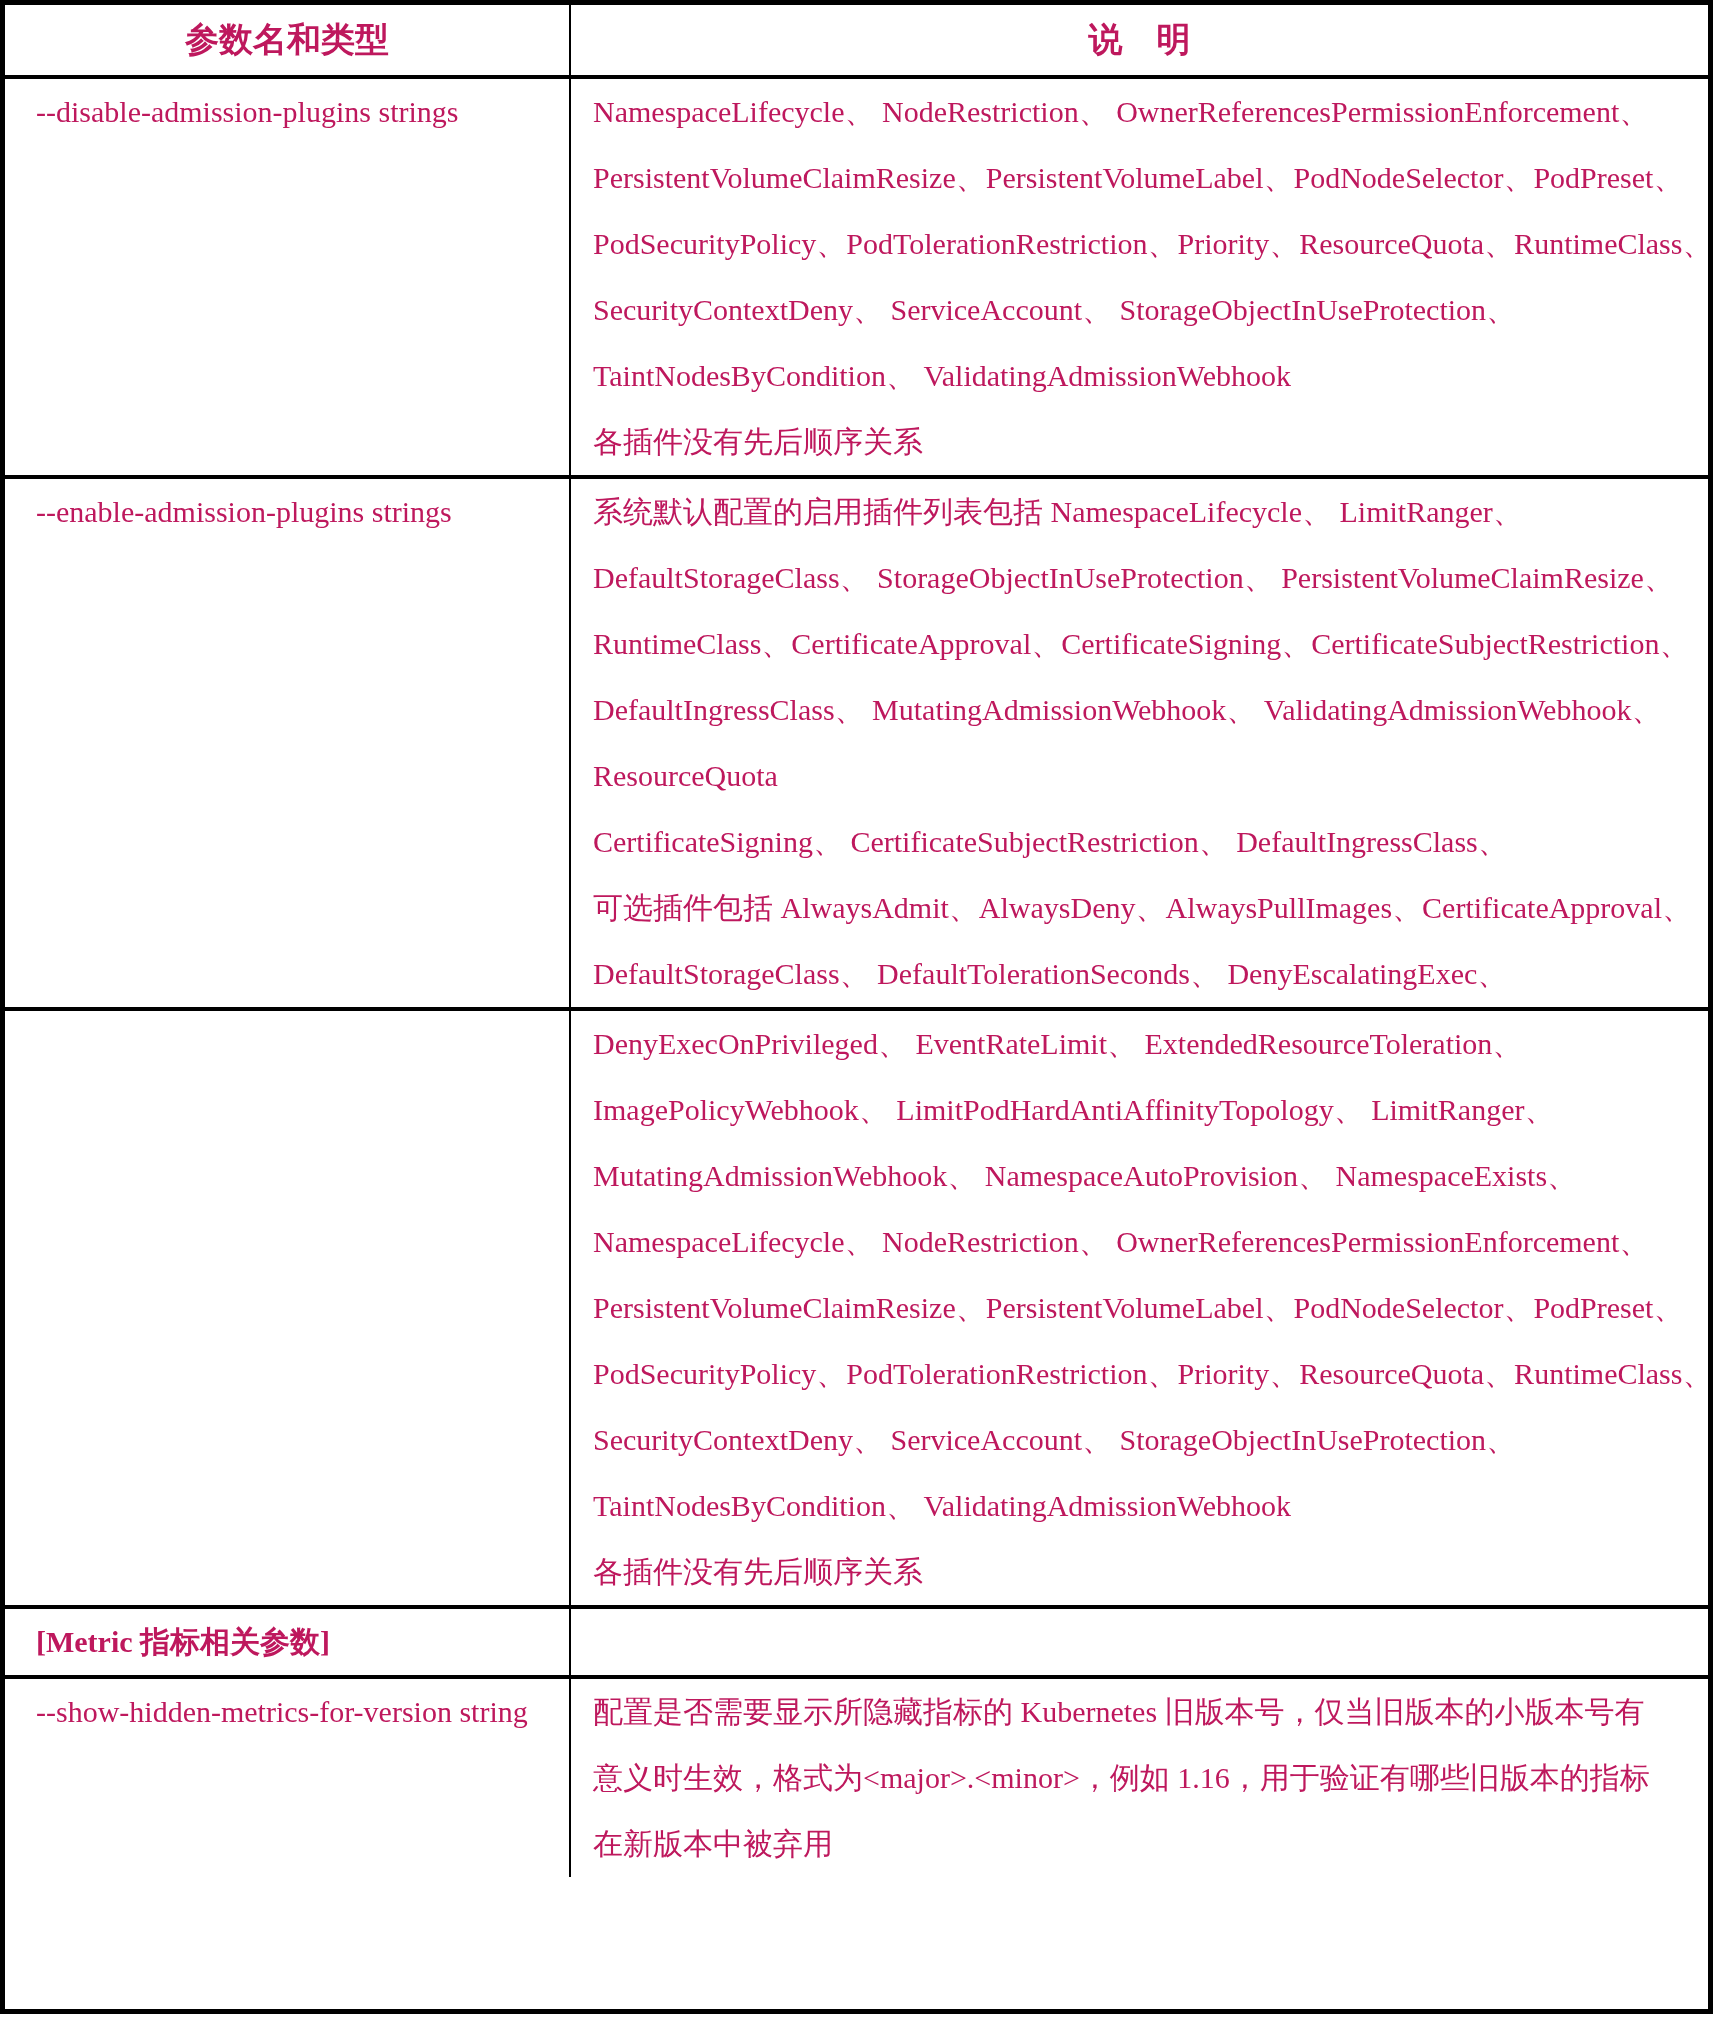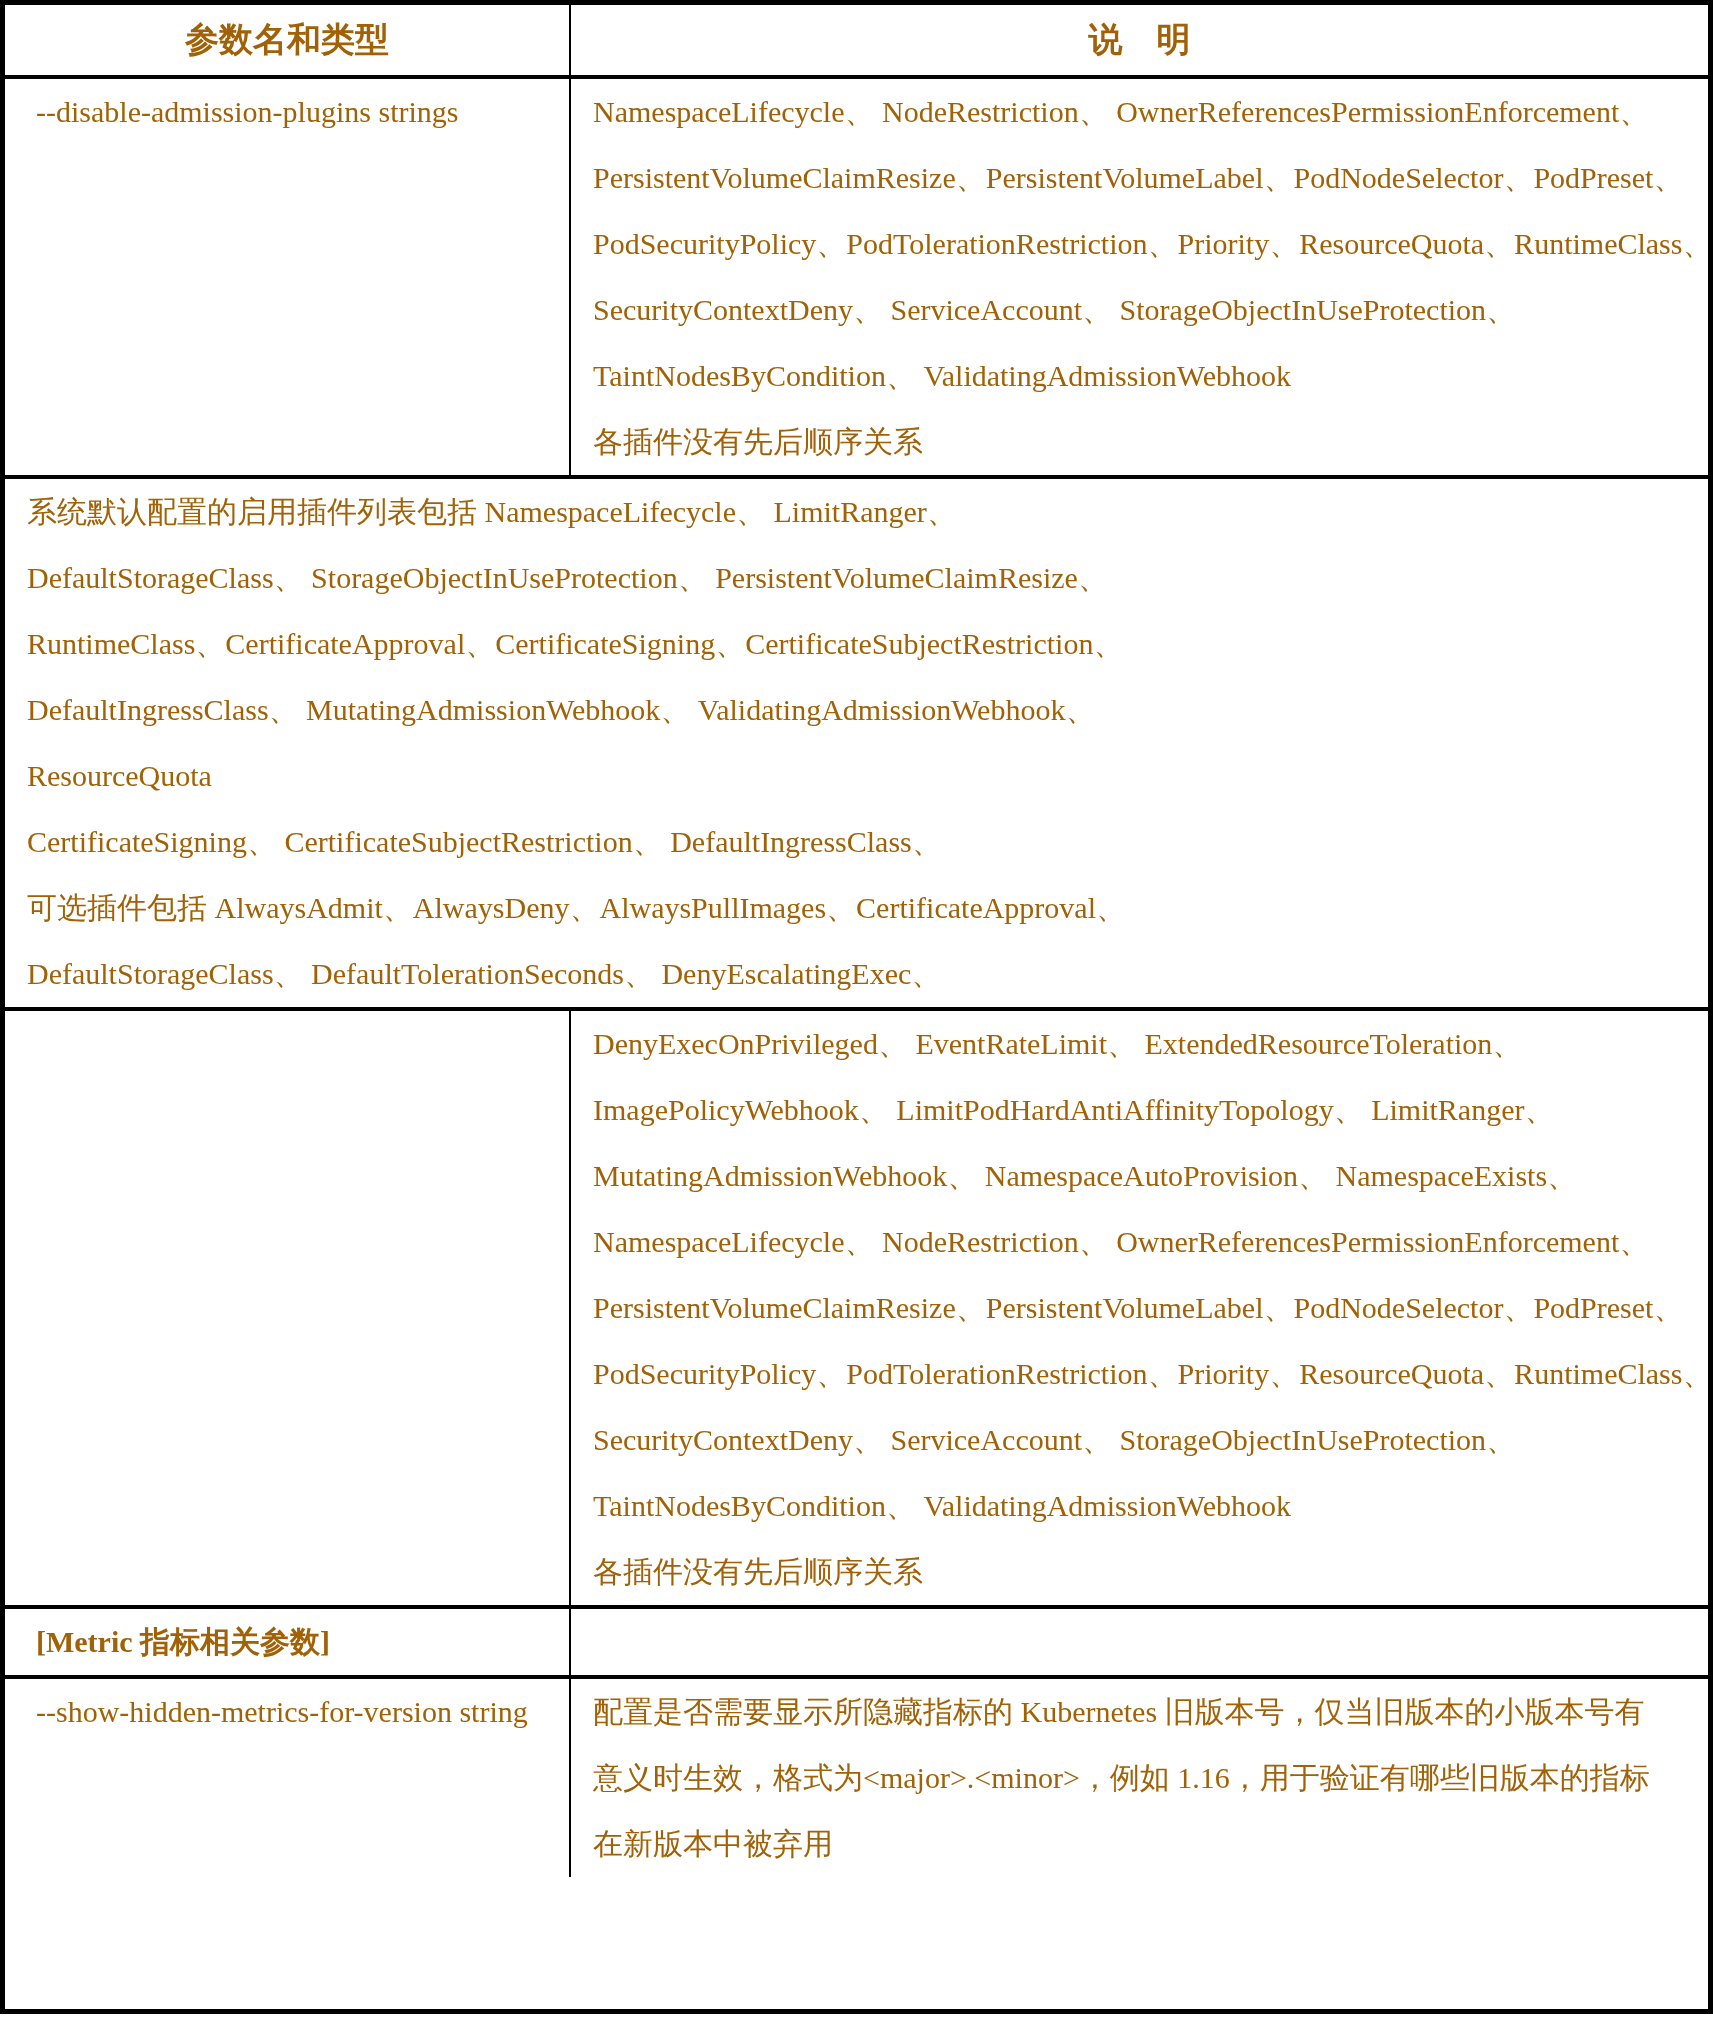--- a/index.html
+++ b/index.html
@@ -11,21 +11,21 @@
     width: 1713px;
   }
   .doc-table {
     box-sizing: border-box;
     width: 1713px;
     min-height: 2014px;
     border: 5px solid #000000;
     display: flex;
     flex-direction: column;
     font-family: "Liberation Serif", "DejaVu Serif", serif;
-    color: #a16207;
+    color: #be185d;
     background: #ffffff;
   }
   .row {
     display: flex;
     align-items: stretch;
     border-top: 4px solid #000000;
   }
   .row:first-child {
     border-top: none;
   }
@@ -95,20 +95,23 @@
       <div class="cell cell-desc">
         <div class="line">NamespaceLifecycle、 NodeRestriction、 OwnerReferencesPermissionEnforcement、</div>
         <div class="line">PersistentVolumeClaimResize、PersistentVolumeLabel、PodNodeSelector、PodPreset、</div>
         <div class="line">PodSecurityPolicy、PodTolerationRestriction、Priority、ResourceQuota、RuntimeClass、</div>
         <div class="line">SecurityContextDeny、 ServiceAccount、 StorageObjectInUseProtection、</div>
         <div class="line">TaintNodesByCondition、 ValidatingAdmissionWebhook</div>
         <div class="line">各插件没有先后顺序关系</div>
       </div>
     </div>
     <div class="row body-row">
+      <div class="cell cell-param">
+        <div class="param-text">--enable-admission-plugins strings</div>
+      </div>
       <div class="cell cell-desc">
         <div class="line">系统默认配置的启用插件列表包括 NamespaceLifecycle、 LimitRanger、</div>
         <div class="line">DefaultStorageClass、 StorageObjectInUseProtection、 PersistentVolumeClaimResize、</div>
         <div class="line">RuntimeClass、CertificateApproval、CertificateSigning、CertificateSubjectRestriction、</div>
         <div class="line">DefaultIngressClass、 MutatingAdmissionWebhook、 ValidatingAdmissionWebhook、</div>
         <div class="line">ResourceQuota</div>
         <div class="line">CertificateSigning、 CertificateSubjectRestriction、 DefaultIngressClass、</div>
         <div class="line">可选插件包括 AlwaysAdmit、AlwaysDeny、AlwaysPullImages、CertificateApproval、</div>
         <div class="line">DefaultStorageClass、 DefaultTolerationSeconds、 DenyEscalatingExec、</div>
       </div>

